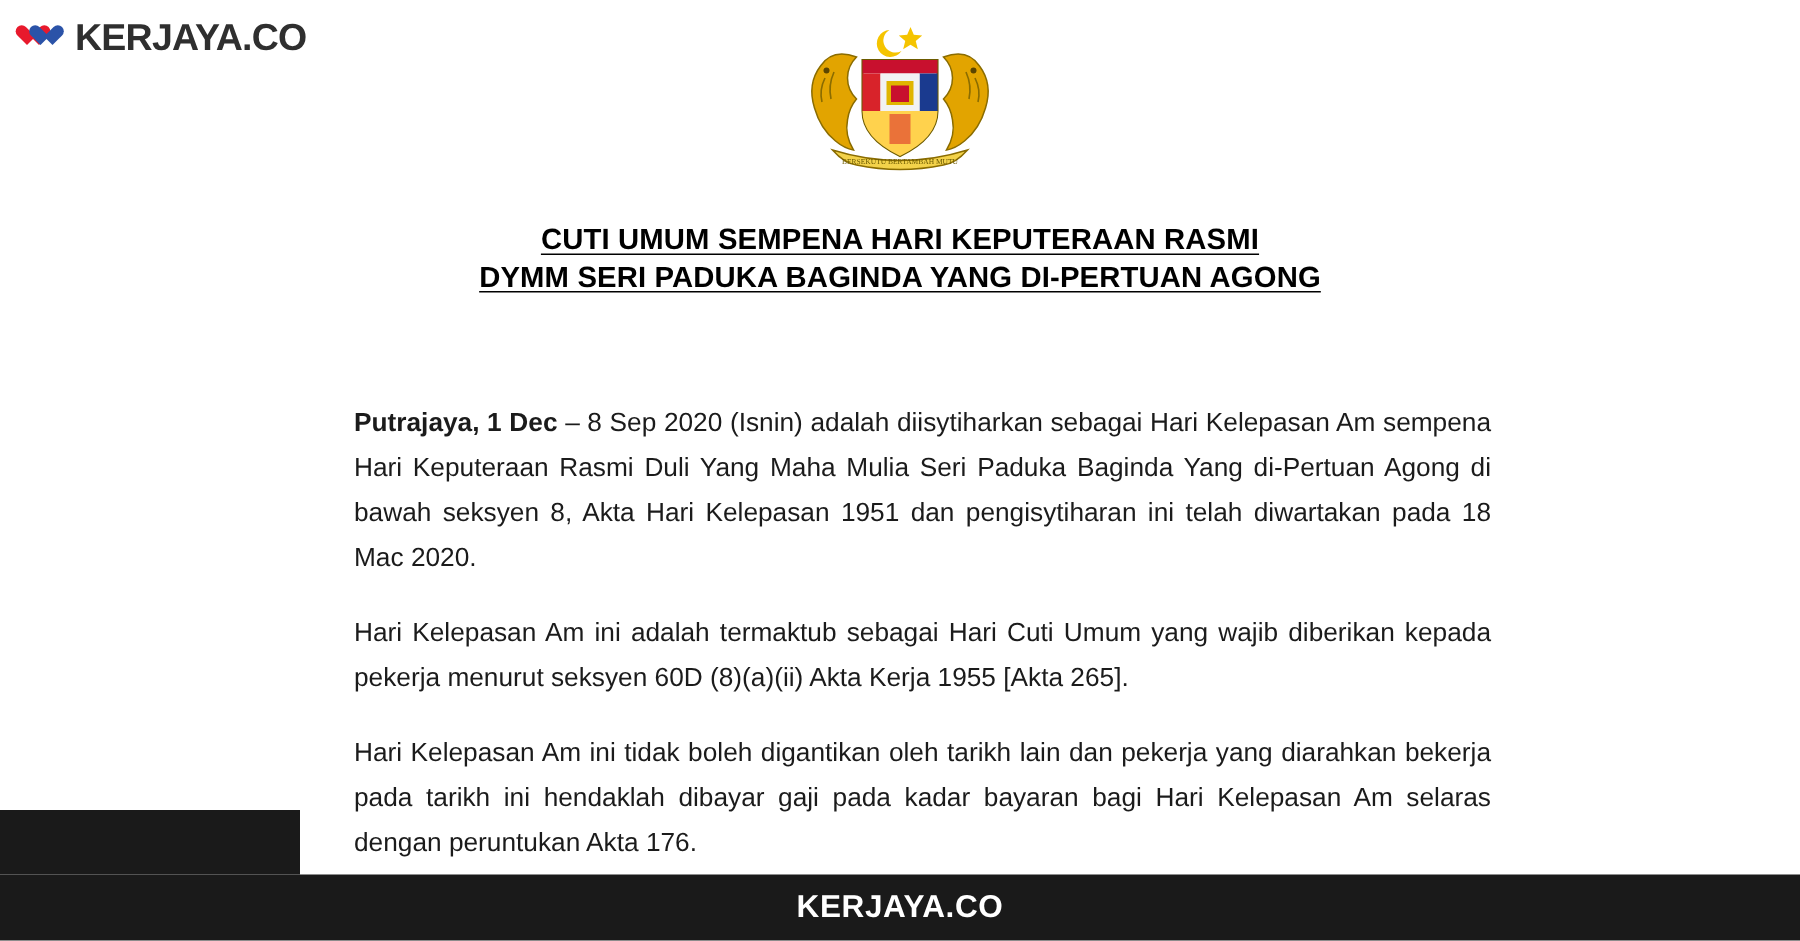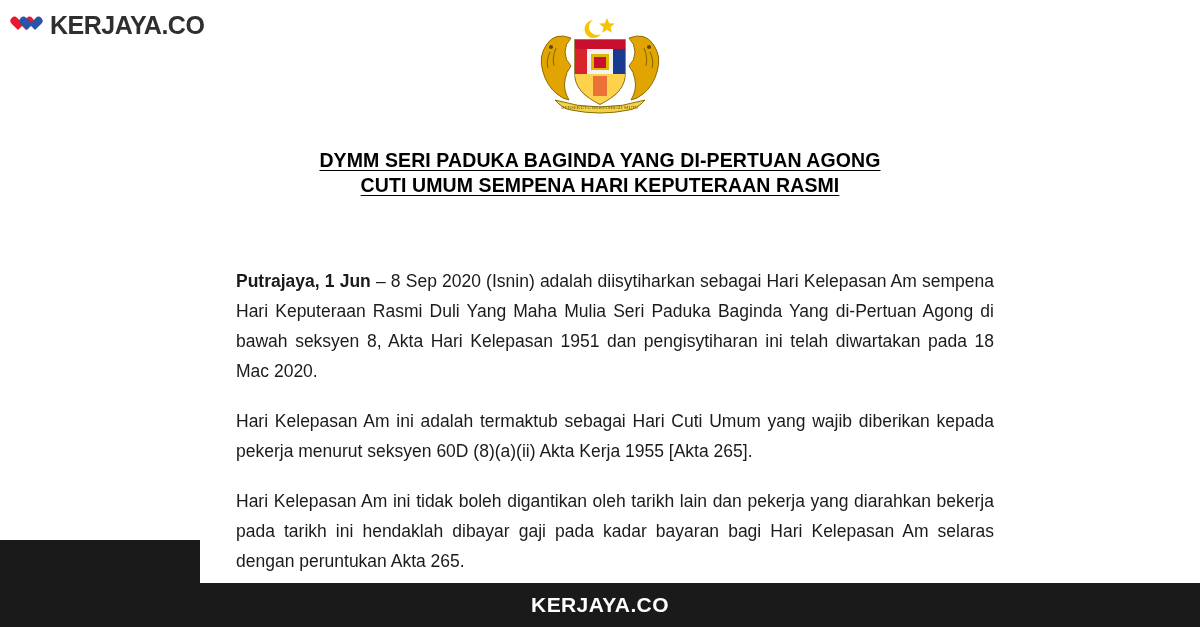--- a/index.html
+++ b/index.html
@@ -186,28 +186,28 @@
       <path d="M114 28 q16 -6 24 6 q9 12 4 28 q-4 14 -14 22 q-6 5 -12 6 q6 -10 4 -20 q-1 -8 -6 -14 q6 -6 6 -14 q0 -8 -6 -14z" fill="#e2a400" stroke="#8a6c00" stroke-width="1"></path>
       <path d="M135 42 q4 8 2 16 M129 38 q4 9 2 18" stroke="#8a6c00" stroke-width="1.1" fill="none"></path>
       <circle cx="134" cy="37" r="2" fill="#5b4500"></circle>
 
       <path d="M40 90 q45 14 90 0 q-8 9 -16 10 q-29 6 -58 0 q-8 -1 -16 -10z" fill="#f3d24a" stroke="#8a6c00" stroke-width="1"></path>
       <text x="85" y="99" font-size="5" text-anchor="middle" fill="#6b5a00" font-family="Liberation Serif, serif">BERSEKUTU BERTAMBAH MUTU</text>
     </svg>
   </div>
 
   <div class="doc-title">
+    <span>CUTI UMUM SEMPENA HARI KEPUTERAAN RASMI</span>
     <span>DYMM SERI PADUKA BAGINDA YANG DI-PERTUAN AGONG</span>
-    <span>CUTI UMUM SEMPENA HARI KEPUTERAAN RASMI</span>
   </div>
 
   <div class="body-wrap">
-    <p class="para"><b>Putrajaya, 1 Jun</b><span> – 8 Sep 2020 (Isnin) adalah diisytiharkan sebagai Hari Kelepasan Am sempena Hari Keputeraan Rasmi Duli Yang Maha Mulia Seri Paduka Baginda Yang di-Pertuan Agong di bawah seksyen 8, Akta Hari Kelepasan 1951 dan pengisytiharan ini telah diwartakan pada 18 Mac 2020.</span></p>
+    <p class="para"><b>Putrajaya, 1 Dec</b><span> – 8 Sep 2020 (Isnin) adalah diisytiharkan sebagai Hari Kelepasan Am sempena Hari Keputeraan Rasmi Duli Yang Maha Mulia Seri Paduka Baginda Yang di-Pertuan Agong di bawah seksyen 8, Akta Hari Kelepasan 1951 dan pengisytiharan ini telah diwartakan pada 18 Mac 2020.</span></p>
     <p class="para">Hari Kelepasan Am ini adalah termaktub sebagai Hari Cuti Umum yang wajib diberikan kepada pekerja menurut seksyen 60D (8)(a)(ii) Akta Kerja 1955 [Akta 265].</p>
-    <p class="para">Hari Kelepasan Am ini tidak boleh digantikan oleh tarikh lain dan pekerja yang diarahkan bekerja pada tarikh ini hendaklah dibayar gaji pada kadar bayaran bagi Hari Kelepasan Am selaras dengan peruntukan Akta 265.</p>
+    <p class="para">Hari Kelepasan Am ini tidak boleh digantikan oleh tarikh lain dan pekerja yang diarahkan bekerja pada tarikh ini hendaklah dibayar gaji pada kadar bayaran bagi Hari Kelepasan Am selaras dengan peruntukan Akta 176.</p>
     <p class="hashes">###</p>
   </div>
 
   <div class="issued">Dikeluarkan oleh:</div>
 </div>
 
 <div class="brand">
   <div class="brand-mark">
     <div class="heart-a"></div>
     <div class="heart-b"></div>

